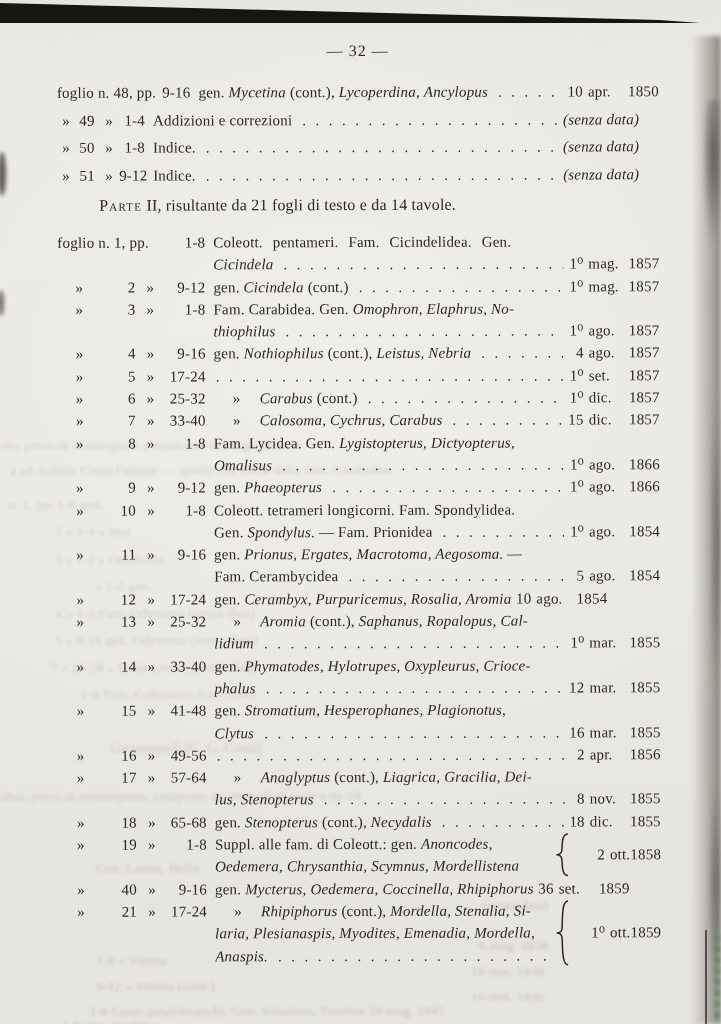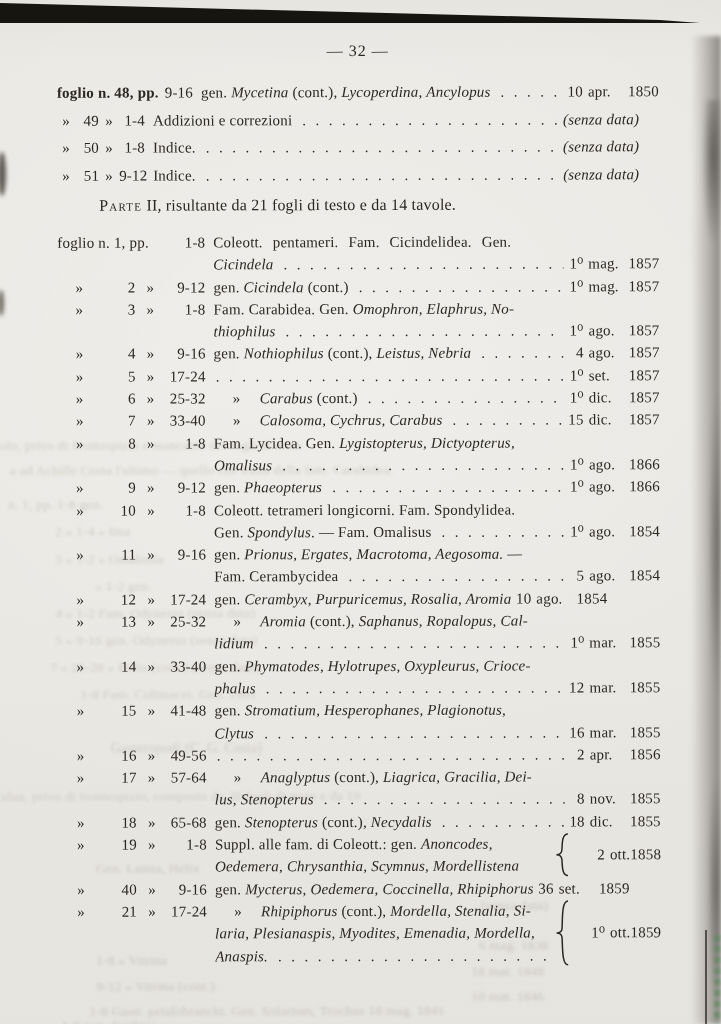--- a/index.html
+++ b/index.html
@@ -33,24 +33,24 @@
   .b2 .ln{height:22.3px;line-height:22.3px;}
   .noR{padding-right:106px;}
   .c-d1,.c-num,.c-d2,.c-pg,.c-sp,.c-pre{flex:none;}
   .b2 .c-d1{margin-left:10px;width:24px;text-align:center;}
   .b2 .c-num{width:44px;text-align:right;}
   .b2 .c-d2{width:30px;text-align:center;}
   .b2 .c-pg{width:40px;text-align:right;}
   .b2 .c-sp{width:148px;}
   .b2 .c-pre{width:108px;}
   .b1 .c-d1{width:18px;text-align:center;}
-  .b1 .c-num{width:24px;text-align:right;font-family:Liberation Serif, serif;}
+  .b1 .c-num{width:24px;text-align:center;font-family:Liberation Serif, serif;}
   .b1 .c-d2{width:20px;text-align:center;}
   .b1 .c-pg{width:26px;text-align:right;}
-  .c-pre-flow{flex:none;font-weight:bold;}
+  .c-pre-flow{flex:none;}
   .c-pg-flow{flex:none;margin-left:6px;}
   .c-txt{flex:0 1 auto;margin-left:8px;overflow:hidden;}
   .c-txt em{}
   .sub{display:inline-block;width:46px;text-align:center;font-style:normal;}
   .c-ldr{flex:1 1 0;min-width:0;overflow:hidden;margin-left:6px;}
   .c-ldr::before{content:"..........................................";letter-spacing:9.5px;padding-left:4px;}
   .c-date{flex:none;width:96px;display:flex;align-items:baseline;}
   .c-date .dd{width:20px;text-align:right;}
   .c-date .dm{margin-left:5px;}
   .c-date .dy{margin-left:auto;}
@@ -277,21 +277,21 @@
         </div>
         <div class="ln">
           <span class="c-d1">»</span>
           <span class="c-num">10</span>
           <span class="c-d2">»</span>
           <span class="c-pg">1-8</span>
           <span class="c-txt"><span>Coleott. tetrameri longicorni. Fam. Spondylidea.</span></span>
         </div>
         <div class="ln">
           <span class="c-sp"></span>
-          <span class="c-txt"><span>Gen. </span><em>Spondylus</em><span>. — Fam. Omalisus</span></span>
+          <span class="c-txt"><span>Gen. </span><em>Spondylus</em><span>. — Fam. Prionidea</span></span>
           <span class="c-ldr"></span>
           <span class="c-date">
             <span class="dd">1⁰</span>
             <span class="dm">ago.</span>
             <span class="dy">1854</span>
           </span>
         </div>
         <div class="ln">
           <span class="c-d1">»</span>
           <span class="c-num">11</span>

